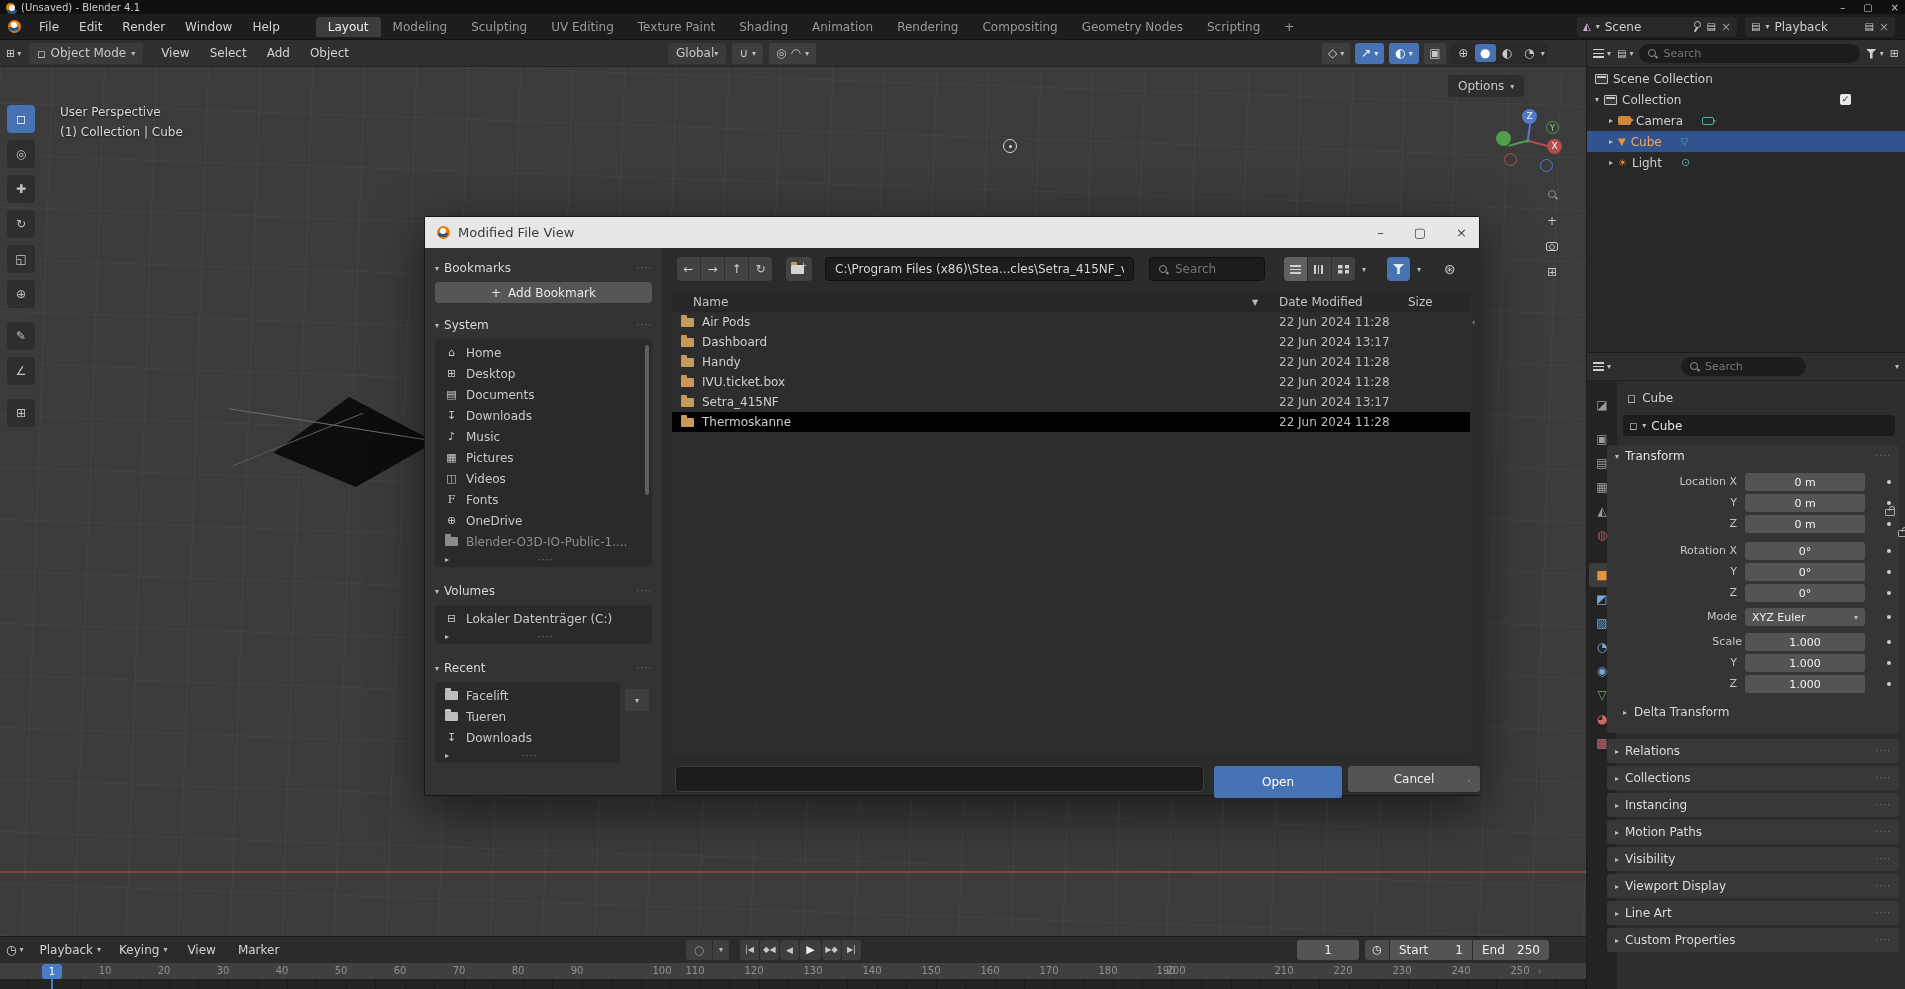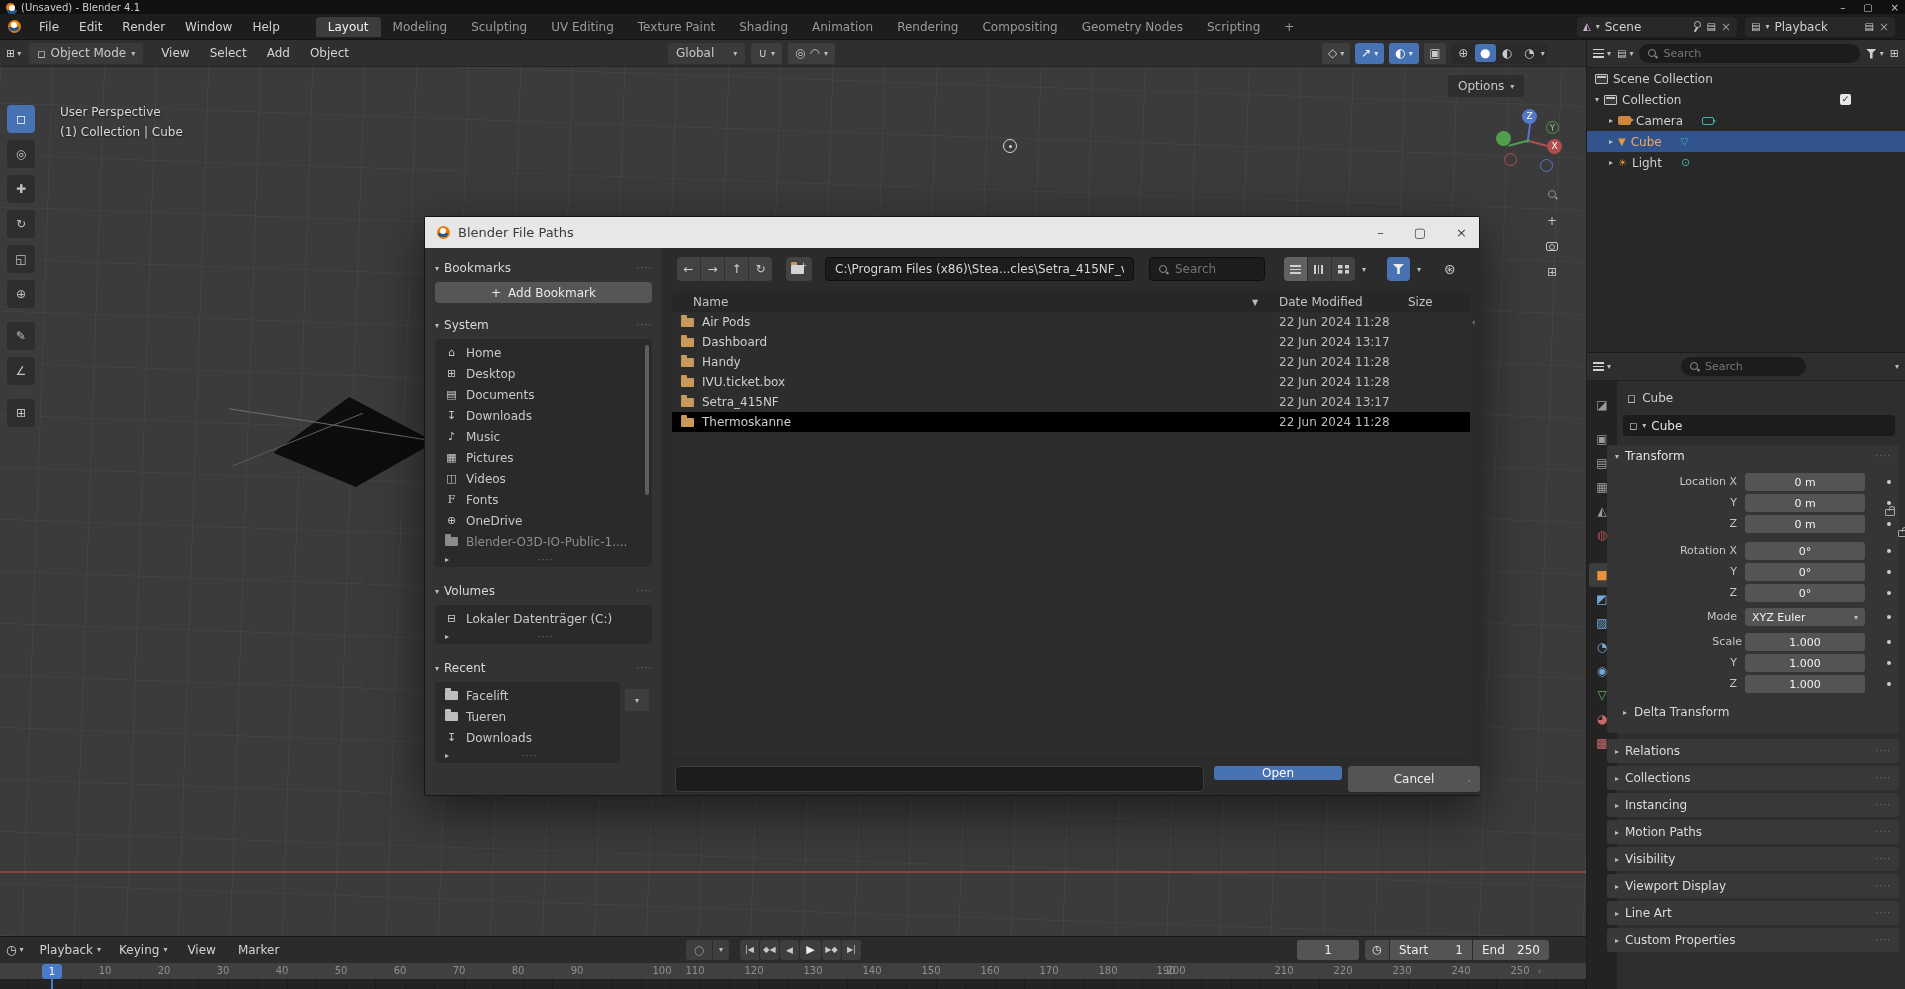--- a/index.html
+++ b/index.html
@@ -138,21 +138,21 @@
   <span class="fx btn" style="height:21px;padding:0 8px;gap:5px;margin-left:8px;background:#3a3a3a">
     <span style="font-size:10px;color:#e0e0e0">◻</span>
     <span>Object Mode</span>
     <span class="chev">▾</span>
   </span>
   <span class="menu-item" style="margin-left:8px">View</span>
   <span class="menu-item">Select</span>
   <span class="menu-item">Add</span>
   <span class="menu-item">Object</span>
   <span class="fx" style="position:absolute;left:668px;gap:6px">
-    <span class="fx btn" style="height:21px;padding:0 8px;gap:19px;background:#3a3a3a">
+    <span class="fx btn" style="height:21px;padding:0 8px;gap:0;background:#3a3a3a">
       <span>Global</span>
       <span class="chev">▾</span>
     </span>
     <span class="fx btn" style="height:21px;padding:0 7px;gap:4px">
       <span>∪</span>
       <span class="chev">▾</span>
     </span>
     <span class="fx btn" style="height:21px;padding:0 7px;gap:4px">
       <span>◎</span>
       <span>◠</span>
@@ -453,21 +453,21 @@
   <div class="panelbar" style="top:575px">
       <span class="chev">▸</span>
       <span>Custom Properties</span>
       <span class="grip" style="margin-left:auto">····</span>
     </div>
 </div>
 
 <div class="ab" id="dialog">
   <div class="ab" id="dlg-title">
     <span class="blogo"></span>
-    <span>Blender File Paths</span>
+    <span>Modified File View</span>
     <span style="margin-left:auto;display:flex;gap:30px;color:#444;font-size:13px">
       <span>–</span>
       <span>▢</span>
       <span>×</span>
     </span>
   </div>
 
   <div class="ab" id="dlg-side">
     <div class="sphead">
       <span class="chev">▾</span>
@@ -646,21 +646,21 @@
         </div>
       <div class="frow" style="background:#000000">
           <span class="folder" style="margin-left:9px;margin-right:8px"></span>
           <span>Thermoskanne</span>
           <span class="fdate">22 Jun 2024 11:28</span>
         </div>
     </div>
     <span class="ab chev" style="left:810px;top:70px">‹</span>
 
     <input class="ab" style="left: 13px; top: 518px; width: 529px; height: 26px; background: rgb(28, 28, 28); border: 1px solid rgb(61, 61, 61); border-radius: 4px; color: rgb(213, 213, 213); padding: 0px 9px; font-family: inherit; outline: none;">
-    <div class="ab chip" style="left:552px;top:518px;width:128px;height:14px;background:#4772b3;color:#fff">Open</div>
+    <div class="ab chip" style="left:552px;top:518px;width:128px;height:32px;background:#4772b3;color:#fff">Open</div>
     <div class="ab chip" style="left:686px;top:518px;width:132px;height:26px">Cancel</div>
     <span class="ab chev" style="left:805px;top:532px;color:#8a8a8a">˄</span>
   </div>
 </div>
 
 <div class="ab" id="timeline">
   <div class="fx" style="height:25px;padding:0 6px;gap:2px">
     <span class="fx" style="gap:3px;margin-right:6px">
       <span style="font-size:12px;color:#d0d0d0">◷</span>
       <span class="chev">▾</span>

